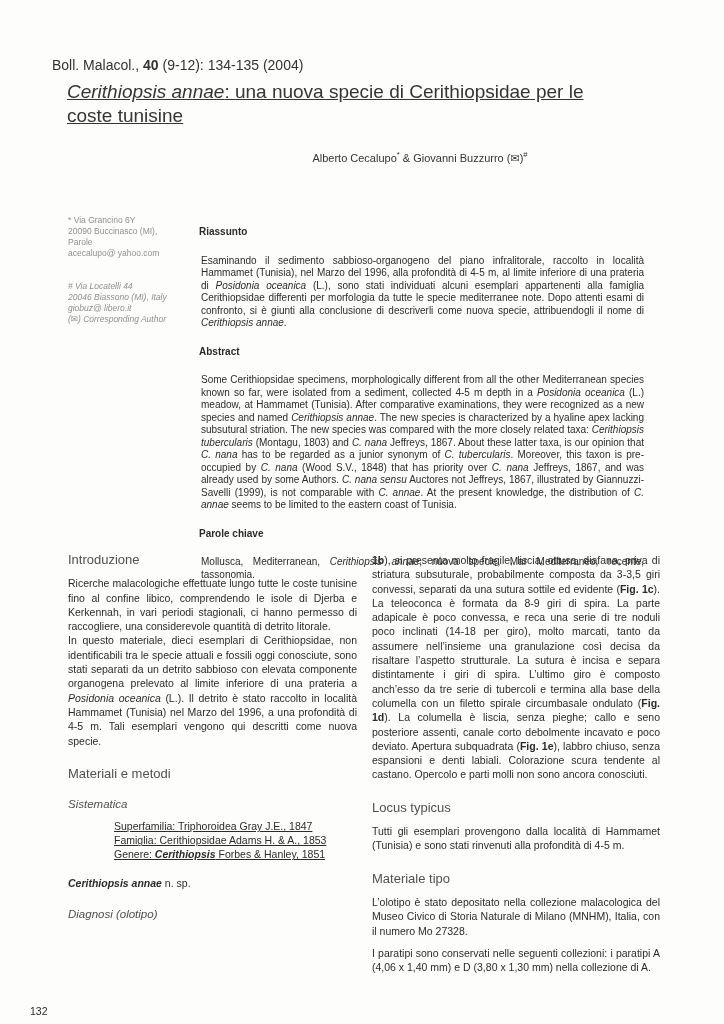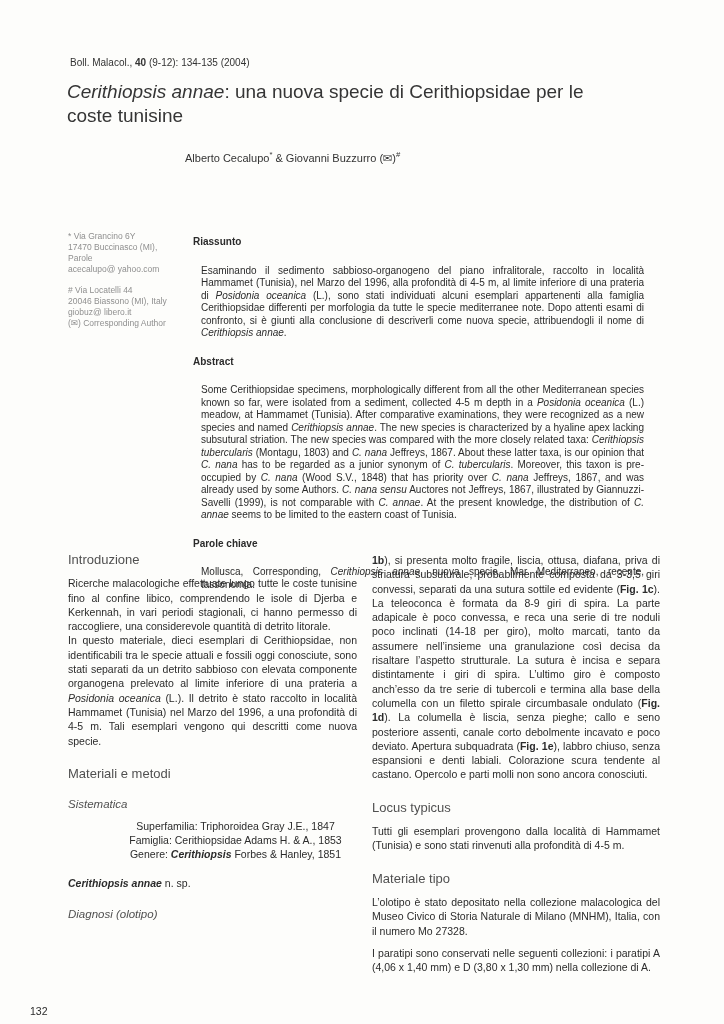--- a/index.html
+++ b/index.html
@@ -3,68 +3,68 @@
 <meta charset="utf-8">
 <style>
   html,body{margin:0;padding:0;background:#e9e9e9;}
   .page{position:relative;width:724px;height:1024px;background:#fdfdfb;overflow:hidden;
         font-family:"Liberation Sans","DejaVu Sans",sans-serif;color:#2b2b2b;
         outline:1px solid #9a9a9a;margin:0 auto;}
   .it{font-style:italic;}
   .bd{font-weight:bold;}
   sup{font-size:70%;}
 
-  .journal-line{position:absolute;left:70px;top:57px;font-size:10px;color:#333;}
+  .journal-line{position:absolute;left:52px;top:57px;font-size:14px;color:#333;}
   .title{position:absolute;left:67px;top:80px;width:540px;margin:0;
-         font-size:19px;line-height:24px;font-weight:normal;color:#353535;}
-  .authors{position:absolute;left:185px;top:150px;width:470px;text-align:left;
+         font-size:19px;line-height:24px;font-weight:normal;color:#353535;text-decoration:underline;}
+  .authors{position:absolute;left:185px;top:150px;width:470px;text-align:center;
            font-size:11px;color:#333;}
 
-  .abstract-zone{position:absolute;left:68px;top:228px;width:592px;}
+  .abstract-zone{position:absolute;left:68px;top:212px;width:592px;}
   .sidenotes{position:absolute;left:0;top:3px;width:110px;
              font-size:8.5px;line-height:11px;color:#8f8f8f;text-align:left;}
-  .sidenote+.sidenote{margin-top:10px;}
+  .sidenote+.sidenote{margin-top:22px;font-style:italic;}
   .abstract-main{margin-left:117px;width:475px;font-size:10px;line-height:12.5px;
                  text-align:justify;color:#2b2b2b;}
-  .abs-heading{font-weight:bold;font-size:10px;margin:8px;}
+  .abs-heading{font-weight:bold;font-size:10px;margin:14px;}
   .abs-block+.abs-block{margin-top:10px;}
   .abs-text{margin:16px;}
 
   .columns{position:absolute;left:68px;top:553px;width:592px;height:471px;}
   .col{position:absolute;top:0;font-size:10.5px;line-height:14.3px;text-align:justify;}
   .col-left{left:0;width:289px;}
   .col-right{left:304px;width:288px;}
   .col p{margin:0;}
   .pgap{margin-top:8px !important;}
 
   h2.section{font-weight:normal;font-size:13px;color:#505050;margin:0 0 9px 0;text-align:left;}
   h2.mt{margin-top:19px;}
   h3.subsection{font-weight:normal;font-size:11.5px;color:#505050;margin:16px 0 8px 0;text-align:left;font-style:italic;}
-  .taxonomy{margin:6px 0 0 46px;text-align:center;line-height:14px;}
+  .taxonomy{margin:6px 0 0 46px;text-align:left;line-height:14px;text-decoration:underline;}
   .species-line{margin-top:15px;text-align:left;}
 
   .page-number{position:absolute;left:30px;top:1005px;font-size:10.5px;color:#2b2b2b;}
 </style>
 </head>
 <body>
 
 <div class="page">
 
   <div class="journal-line"><span>Boll. Malacol., </span><span class="bd">40</span><span> (9-12): 134-135 (2004)</span></div>
 
   <h1 class="title"><span class="it">Cerithiopsis annae</span><span>: una nuova specie di Cerithiopsidae per le coste tunisine</span></h1>
 
   <div class="authors"><span>Alberto Cecalupo</span><sup>*</sup><span> &amp; Giovanni Buzzurro (</span><span>✉</span><span>)</span><sup>#</sup></div>
 
   <div class="abstract-zone">
 
     <div class="sidenotes">
       <div class="sidenote">
         <div>*  Via Grancino 6Y</div>
-        <div>17470 Buccinasco (MI),</div>
+        <div>20090 Buccinasco (MI),</div>
         <div>Parole</div>
         <div>acecalupo@ yahoo.com</div>
       </div>
       <div class="sidenote">
         <div>#  Via Locatelli 44</div>
         <div>20046 Biassono (MI), Italy</div>
         <div>giobuz@ libero.it</div>
         <div>(✉) Corresponding Author</div>
       </div>
     </div>
@@ -73,21 +73,21 @@
       <div class="abs-block">
         <div class="abs-heading">Riassunto</div>
         <p class="abs-text"><span>Esaminando il sedimento sabbioso-organogeno del piano infralitorale, raccolto in località Hammamet (Tunisia), nel Marzo del 1996, alla profondità di 4-5 m, al limite inferiore di una prateria di </span><span class="it">Posidonia oceanica</span><span> (L.), sono stati individuati alcuni esemplari appartenenti alla famiglia Cerithiopsidae differenti per morfologia da tutte le specie mediterranee note. Dopo attenti esami di confronto, si è giunti alla conclusione di descriverli come nuova specie, attribuendogli il nome di </span><span class="it">Cerithiopsis annae</span><span>.</span></p>
       </div>
       <div class="abs-block">
         <div class="abs-heading">Abstract</div>
         <p class="abs-text"><span>Some Cerithiopsidae specimens, morphologically different from all the other Mediterranean species known so far, were isolated from a sediment, collected 4-5 m depth in a </span><span class="it">Posidonia oceanica</span><span> (L.) meadow, at Hammamet (Tunisia). After comparative examinations, they were recognized as a new species and named </span><span class="it">Cerithiopsis annae</span><span>. The new species is characterized by a hyaline apex lacking subsutural striation. The new species was compared with the more closely related taxa: </span><span class="it">Cerithiopsis tubercularis</span><span> (Montagu, 1803) and </span><span class="it">C. nana</span><span> Jeffreys, 1867. About these latter taxa, is our opinion that </span><span class="it">C. nana</span><span> has to be regarded as a junior synonym of </span><span class="it">C. tubercularis</span><span>. Moreover, this taxon is pre-occupied by </span><span class="it">C. nana</span><span> (Wood S.V., 1848) that has priority over </span><span class="it">C. nana</span><span> Jeffreys, 1867, and was already used by some Authors. </span><span class="it">C. nana sensu</span><span> Auctores not Jeffreys, 1867, illustrated by Giannuzzi-Savelli (1999), is not comparable with </span><span class="it">C. annae</span><span>. At the present knowledge, the distribution of </span><span class="it">C. annae</span><span> seems to be limited to the eastern coast of Tunisia.</span></p>
       </div>
       <div class="abs-block">
         <div class="abs-heading">Parole chiave</div>
-        <p class="abs-text"><span>Mollusca, Corresponding, </span><span class="it">Cerithiopsis annae</span><span>, nuova specie, Mar Mediterraneo, recente, tassonomia.</span></p>
+        <p class="abs-text"><span>Mollusca, Mediterranean, </span><span class="it">Cerithiopsis annae</span><span>, nuova specie, Mar Mediterraneo, recente, tassonomia.</span></p>
       </div>
     </div>
 
   </div>
 
   <div class="columns">
 
     <div class="col col-left">
       <h2 class="section">Introduzione</h2>
       <p>Ricerche malacologiche effettuate lungo tutte le coste tunisine fino al confine libico, comprendendo le isole di Djerba e Kerkennah, in vari periodi stagionali, ci hanno permesso di raccogliere, una considerevole quantità di detrito litorale.</p>

